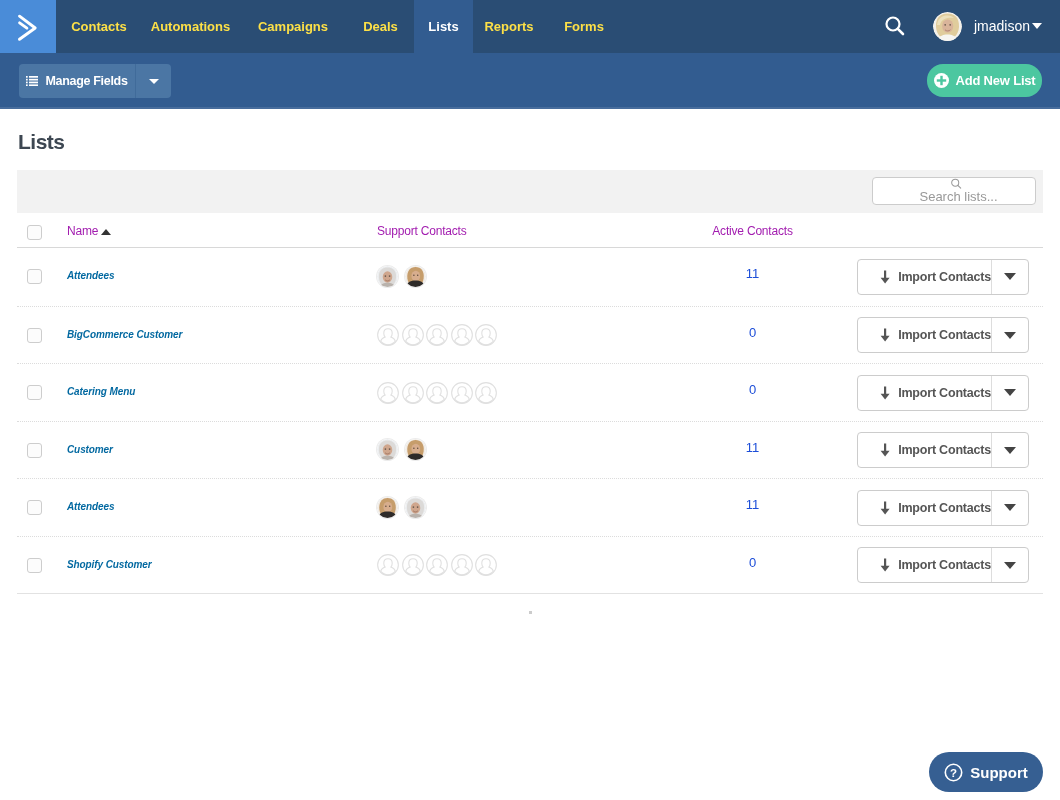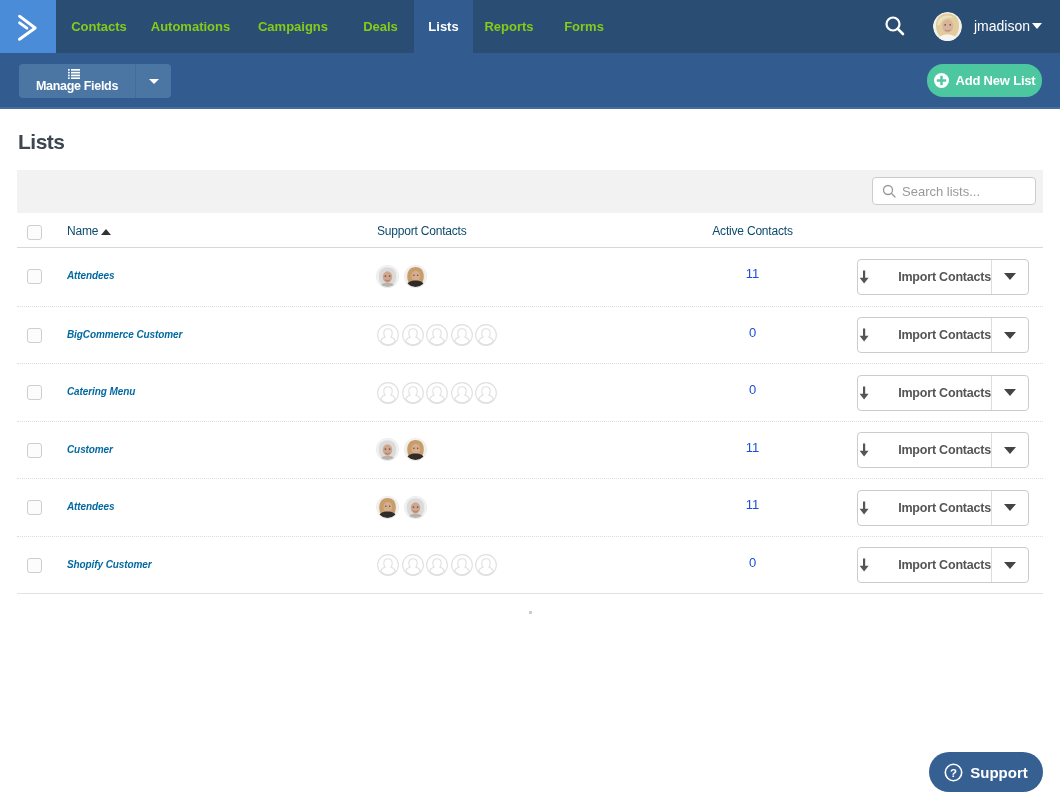--- a/index.html
+++ b/index.html
@@ -3,62 +3,62 @@
 <meta charset="utf-8">
 <style>
 * { margin:0; padding:0; box-sizing:border-box; }
 html,body { width:1060px; height:800px; background:#fff; font-family:"Liberation Sans", sans-serif; overflow:hidden; position:relative; }
 
 
 .nav { position:absolute; left:0; top:0; width:1060px; height:53px; background:#2a4d74; }
 .logo { position:absolute; left:0; top:0; width:56px; height:53px; background:#4a8cd8; }
 .logo svg { position:absolute; left:13px; top:12px; }
 .menu { position:absolute; left:56px; top:0; height:53px; display:flex; }
-.menu a { display:block; height:53px; line-height:53px; text-align:center; color:#84cc16; font-size:13px; font-weight:bold; text-decoration:none; }
+.menu a { display:block; height:53px; line-height:53px; text-align:center; color:#fde047; font-size:13px; font-weight:bold; text-decoration:none; }
 .menu a:nth-child(1){width:86px;} .menu a:nth-child(2){width:97px;} .menu a:nth-child(3){width:108px;} .menu a:nth-child(4){width:67px;} .menu a:nth-child(5){width:59px;} .menu a:nth-child(6){width:72px;} .menu a:nth-child(7){width:78px;}
 .menu a.active { background:#325c90; color:#fff; }
 .nav-search { position:absolute; left:884px; top:15px; }
 .nav-avatar { position:absolute; left:933px; top:12px; width:29px; height:29px; border-radius:50%; overflow:hidden; }
 .nav-user { position:absolute; left:974px; top:0; height:53px; line-height:53px; color:#fff; font-size:14px; }
 .nav-caret { position:absolute; left:1032px; top:23px; width:0; height:0; border-left:5px solid transparent; border-right:5px solid transparent; border-top:6px solid #fff; }
 
 
 .subnav { position:absolute; left:0; top:53px; width:1060px; height:56px; background:#325c90; border-bottom:2px solid #486d9c; }
 .btn-manage { position:absolute; left:19px; top:11px; height:34px; background:#4b76a4; border-radius:4px; display:flex; align-items:center; color:#fff; font-weight:bold; font-size:12.5px; letter-spacing:-0.3px; }
-.btn-manage .main { display:flex; align-items:center; justify-content:center; width:116px; height:34px;flex-direction:column; }
+.btn-manage .main { display:flex; align-items:center; justify-content:center; width:116px; height:34px; }
 .btn-manage .main svg { margin-right:7px; }
 .btn-manage .caretpart { width:36px; height:34px; border-left:1px solid #406b9a; display:flex; align-items:center; justify-content:center; }
 .caret-down { width:0; height:0; border-left:5px solid transparent; border-right:5px solid transparent; border-top:5.5px solid #fff; }
 .btn-add { position:absolute; left:927px; top:11px; width:115px; height:33px; background:#4cc7a0; border-radius:16px; color:#fff; font-weight:bold; font-size:13px; letter-spacing:-0.2px; display:flex; align-items:center; justify-content:center; }
 .btn-add svg { margin-right:7px; }
 
 
 .h1 { position:absolute; left:18px; top:130px; font-size:21px; font-weight:bold; color:#3d4752; letter-spacing:-0.5px; }
 .toolbar { position:absolute; left:17px; top:170px; width:1026px; height:43px; background:#f2f2f2; }
-.search-box { position:absolute; right:7px; top:7px; width:164px; height:28px; background:#fff; border:1px solid #ccc; border-radius:4px; display:flex; align-items:center; padding-left:9px; color:#999; font-size:13px; }
+.search-box { position:absolute; right:7px; top:7px; width:164px; height:28px; background:#fff; border:1px solid #ccc; border-radius:4px; display:flex; align-items:center; padding-left:9px; color:#999; font-size:13px;flex-direction:column; }
 .search-box svg { margin-right:6px; }
 
-.thead { position:absolute; left:17px; top:213px; width:1026px; height:35px; border-bottom:1px solid #d8d8d8; font-size:12px; color:#0c4a6e; letter-spacing:-0.2px; }
+.thead { position:absolute; left:17px; top:213px; width:1026px; height:35px; border-bottom:1px solid #d8d8d8; font-size:12px; color:#a21caf; letter-spacing:-0.2px; }
 .thead .cb { top:12px; }
 .th-name { position:absolute; left:50px; top:11px; }
 .sort-up { display:inline-block; width:0; height:0; border-left:5px solid transparent; border-right:5px solid transparent; border-bottom:6px solid #333; margin-left:3px; }
 .th-recent { position:absolute; left:360px; top:11px; }
 .th-active { position:absolute; left:643px; top:11px; width:185px; text-align:center; }
 
 .rows { position:absolute; left:17px; top:248px; width:1026px; }
 .row { position:relative; width:1026px; height:57.5px; }
 .row + .row { border-top:1px dotted #dcdcdc; }
 .rows { border-bottom:1px solid #e2e2e2; }
 .cb { position:absolute; left:10px; width:15px; height:15px; background:#fcfcfc; border:1px solid #cdcdcd; border-radius:3px; }
 .row .cb { top:21px; }
 .rname { position:absolute; left:50px; top:22px; font-size:10px; font-weight:bold; color:#0369a1; letter-spacing:-0.1px;font-style:italic; }
 .ravatars { position:absolute; left:360px; top:17.5px; display:flex; align-items:center; }
 .rcount { position:absolute; left:643px; top:18px; width:185px; text-align:center; font-size:13px; color:#1d4ed8; }
 .btn-import { position:absolute; right:14px; top:10.5px; width:172px; height:36px; background:#fff; border:1px solid #ccc; border-radius:4px; display:flex; }
-.btn-import .main { width:134px; height:34px; display:flex; align-items:center; justify-content:space-between; font-size:12.5px; font-weight:bold; color:#555; letter-spacing:-0.2px; border-right:1px solid #ddd; }
+.btn-import .main { width:134px; height:34px; display:flex; align-items:center; justify-content:flex-end; font-size:12.5px; font-weight:bold; color:#555; letter-spacing:-0.2px; border-right:1px solid #ddd; }
 .btn-import .main svg { margin-right:7px; }
 .btn-import .cpart { flex:1; display:flex; align-items:center; justify-content:center; }
 .caret-dark { width:0; height:0; border-left:6px solid transparent; border-right:6px solid transparent; border-top:7px solid #444; }
 
 .ph { margin-right:2.5px; }
 .av { width:21px; height:21px; border-radius:50%; margin-right:7px; overflow:hidden; position:relative; box-shadow:0 0 0 1px #ececec; }
 
 .dot { position:absolute; left:529px; top:611px; width:3px; height:3px; background:#ccc; }
 
 .support { position:absolute; left:929px; top:752px; width:114px; height:40px; background:#365f92; border-radius:20px; color:#fff; font-weight:bold; font-size:15px; display:flex; align-items:center; justify-content:center; }

